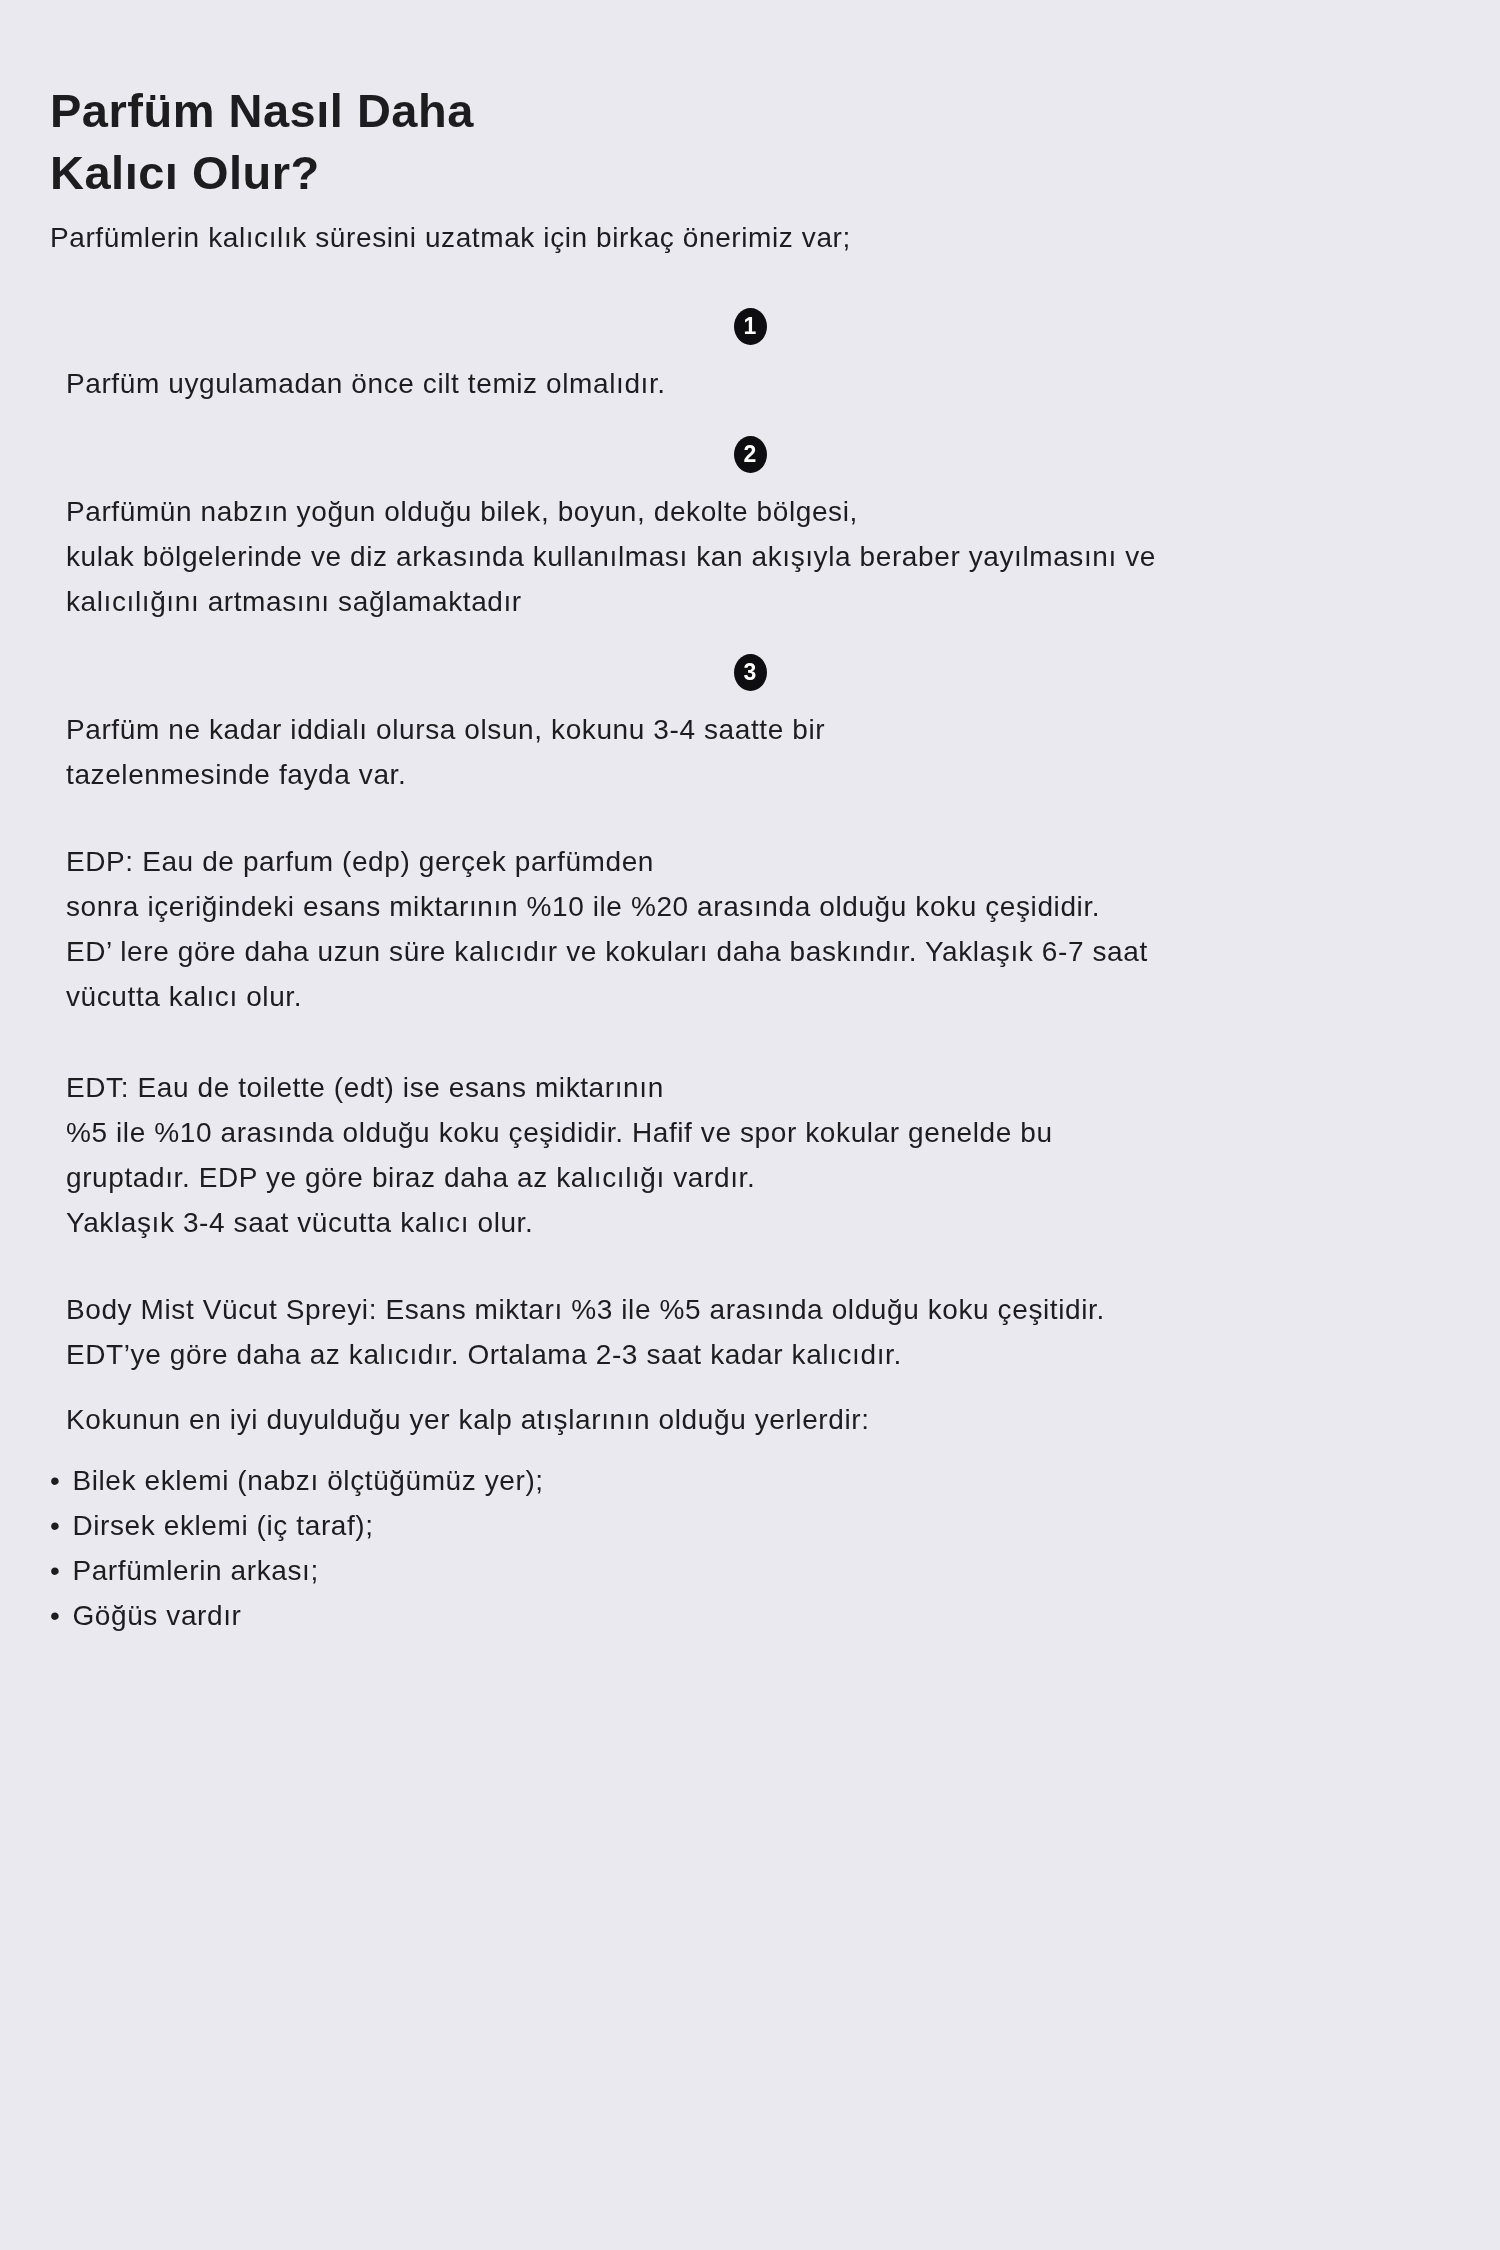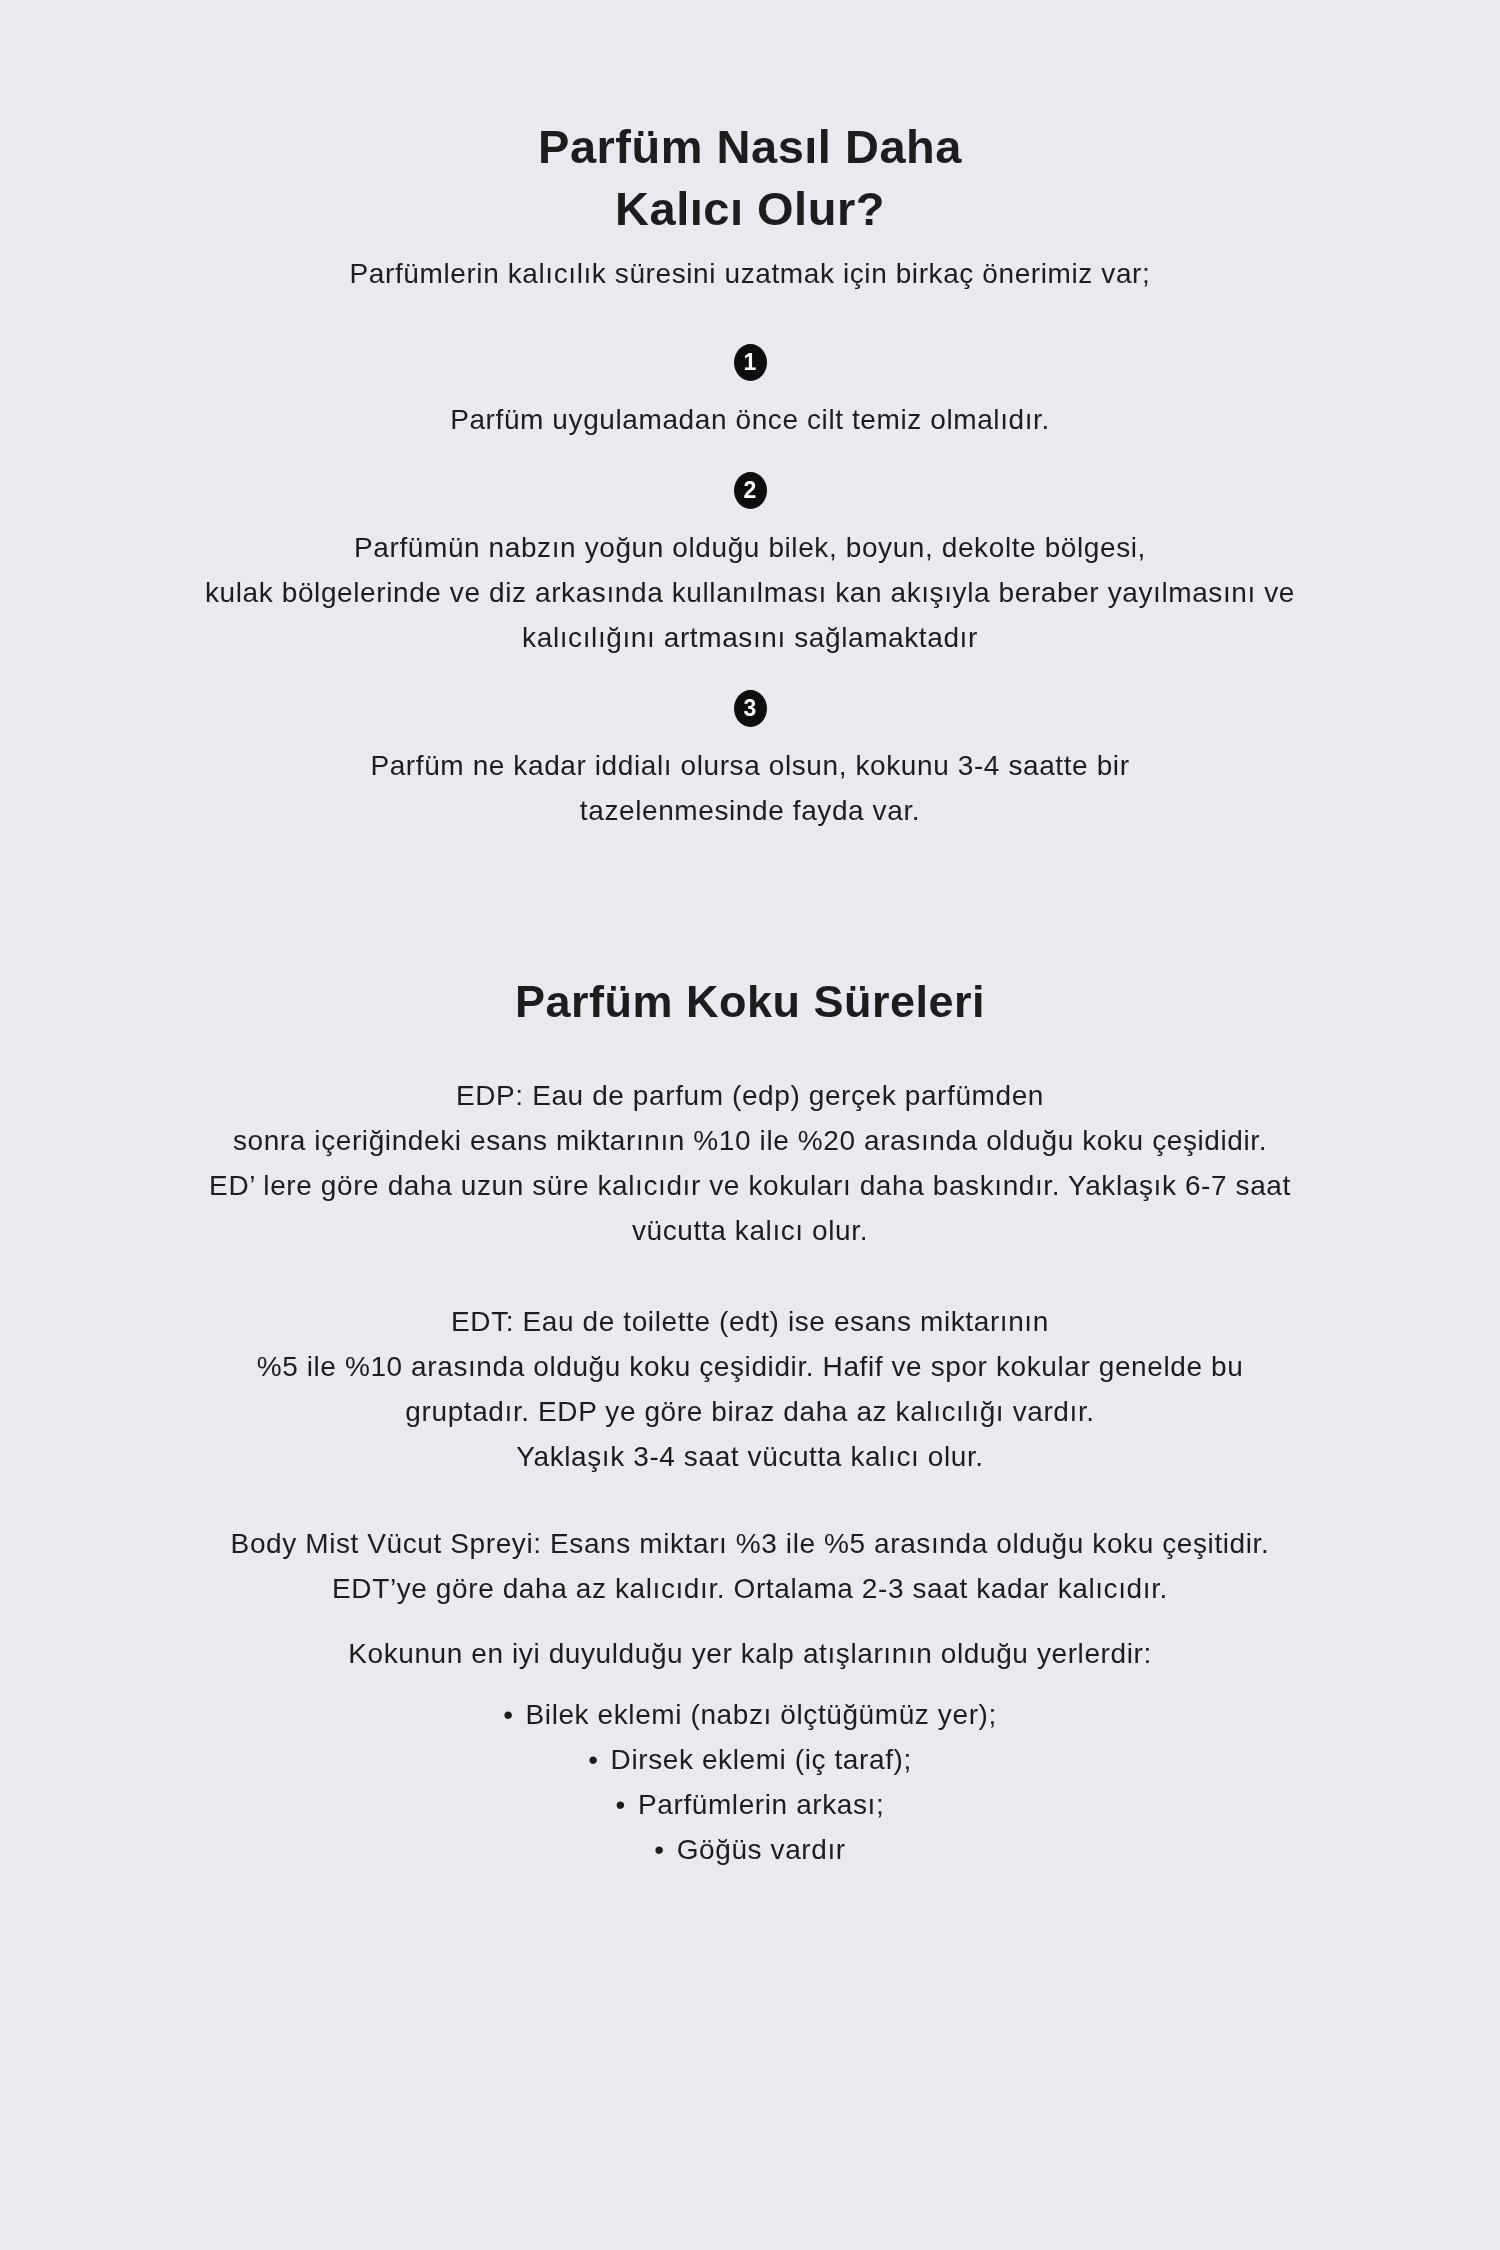--- a/index.html
+++ b/index.html
@@ -9,22 +9,22 @@
   body {
     width: 1500px;
     height: 2250px;
     background: #EAE9EF;
     font-family: "Liberation Sans", sans-serif;
     color: #1D1D1F;
   }
   .page {
     width: 1400px;
     margin: 0 auto;
-    padding-top: 116px;
-    text-align: center;
+    padding-top: 80px;
+    text-align: left;
   }
   .pre { white-space: pre-line; }
   .title {
     margin: 0;
     font-size: 47px;
     line-height: 62px;
     font-weight: bold;
     letter-spacing: 0.5px;
   }
   .section-title {
@@ -106,21 +106,20 @@
     </div>
 
     <div class="tip">
       <div class="badge">3</div>
       <p class="body-text pre">Parfüm ne kadar iddialı olursa olsun, kokunu 3-4 saatte bir
 tazelenmesinde fayda var.</p>
     </div>
   </section>
 
   <section>
-    <h2 class="section-title mt-sec2">Parfüm Koku Süreleri</h2>
 
     <p class="body-text mt-edp"><b>EDP:</b> <span class="pre">Eau de parfum (edp) gerçek parfümden
 sonra içeriğindeki esans miktarının %10 ile %20 arasında olduğu koku çeşididir.
 ED’ lere göre daha uzun süre kalıcıdır ve kokuları daha baskındır. Yaklaşık 6-7 saat
 vücutta kalıcı olur.</span></p>
 
     <p class="body-text mt-edt"><b>EDT:</b> <span class="pre">Eau de toilette  (edt) ise esans miktarının
 %5 ile %10 arasında olduğu koku çeşididir. Hafif ve spor kokular genelde bu
 gruptadır. EDP ye göre biraz daha az kalıcılığı vardır.
 Yaklaşık 3-4 saat vücutta kalıcı olur.</span></p>

